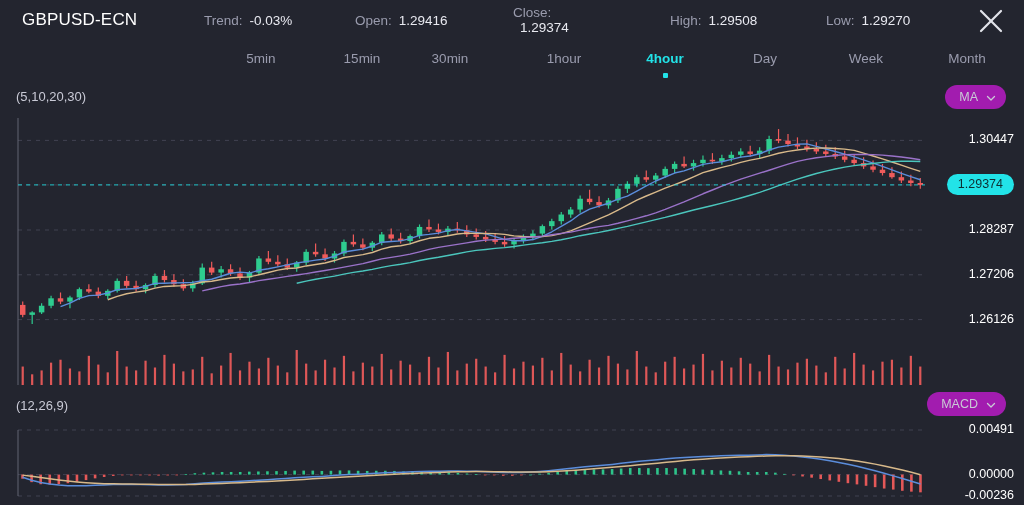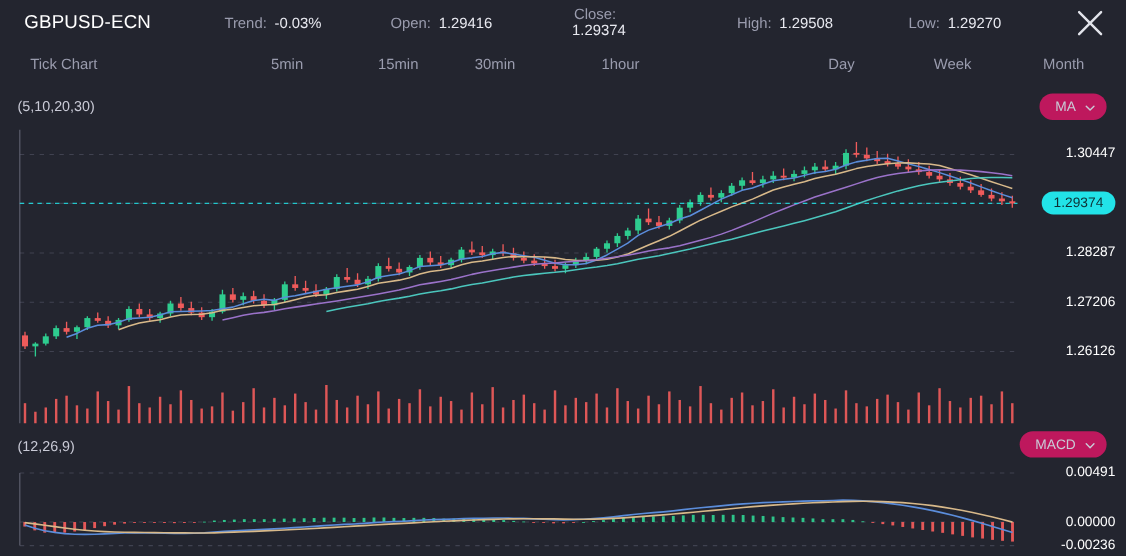--- a/index.html
+++ b/index.html
@@ -13,21 +13,21 @@
 
   
   .header {
     position: absolute; left: 0; top: 0; width: 1024px; height: 40px;
     display: flex; align-items: center;
   }
   .symbol {
     margin-left: 22px; color: #ffffff; font-size: 17px; letter-spacing: .2px;
     white-space: nowrap;
   }
-  .stat { display: flex; align-items: center; white-space: nowrap; }
+  .stat { display: flex; align-items: flex-start; white-space: nowrap; }
   .stat .k { color: #9a9cae; font-size: 13.5px; }
   .stat .v { color: #e8e9f0; font-size: 13.5px; margin-left: 7px; }
   .s-trend { position: absolute; left: 204px; }
   .s-open  { position: absolute; left: 355px; }
   .s-close { position: absolute; left: 513px; flex-direction: column; }
   .s-high  { position: absolute; left: 670px; }
   .s-low   { position: absolute; left: 826px; }
   .close-btn {
     position: absolute; right: 18px; top: 6px; width: 30px; height: 30px;
     cursor: pointer;
@@ -47,21 +47,21 @@
     position: absolute; left: 50%; bottom: 2px; margin-left: -2.5px;
     width: 5px; height: 5px; background: #22e3e8; border-radius: 1px;
   }
 
   
   .ind-label {
     position: absolute; color: #c9cad6; font-size: 13px; white-space: nowrap;
   }
   .pill {
     position: absolute; height: 24px; padding: 0 10px 0 14px;
-    background: #be185d; border-radius: 12px;
+    background: #a21caf; border-radius: 12px;
     display: flex; align-items: center; gap: 8px;
     color: #c9cad6; font-size: 12.5px; cursor: pointer;
   }
   .pill .chev { display: block; width: 10px; height: 10px; }
 
   
   .pane { position: absolute; }
   .pane svg { display: block; }
 
   
@@ -105,25 +105,25 @@
 
     <div class="close-btn">
       <svg width="30" height="30" viewBox="0 0 30 30">
         <line x1="5" y1="5" x2="25" y2="25" stroke="#e2e3ea" stroke-width="2.2" stroke-linecap="round"></line>
         <line x1="25" y1="5" x2="5" y2="25" stroke="#e2e3ea" stroke-width="2.2" stroke-linecap="round"></line>
       </svg>
     </div>
   </div>
 
   <div class="tabs" id="tabbar">
-      <div class="tab" style="left: 8px; width: 100px;"><span>Tick Chart</span></div>
       <div class="tab" style="left: 211px; width: 100px;"><span>5min</span></div>
       <div class="tab" style="left: 312px; width: 100px;"><span>15min</span></div>
       <div class="tab" style="left: 400px; width: 100px;"><span>30min</span></div>
       <div class="tab" style="left: 514px; width: 100px;"><span>1hour</span></div>
+      <div class="tab active" style="left: 615px; width: 100px;"><span>4hour</span><span class="dot"></span></div>
       <div class="tab" style="left: 715px; width: 100px;"><span>Day</span></div>
       <div class="tab" style="left: 816px; width: 100px;"><span>Week</span></div>
       <div class="tab" style="left: 917px; width: 100px;"><span>Month</span></div>
     </div>
 
   <div class="ind-label" style="left:16px; top:89px;">(5,10,20,30)</div>
 
   <div class="pill" style="right:18px; top:85px;">
     <span>MA</span>
     <span class="chev">

